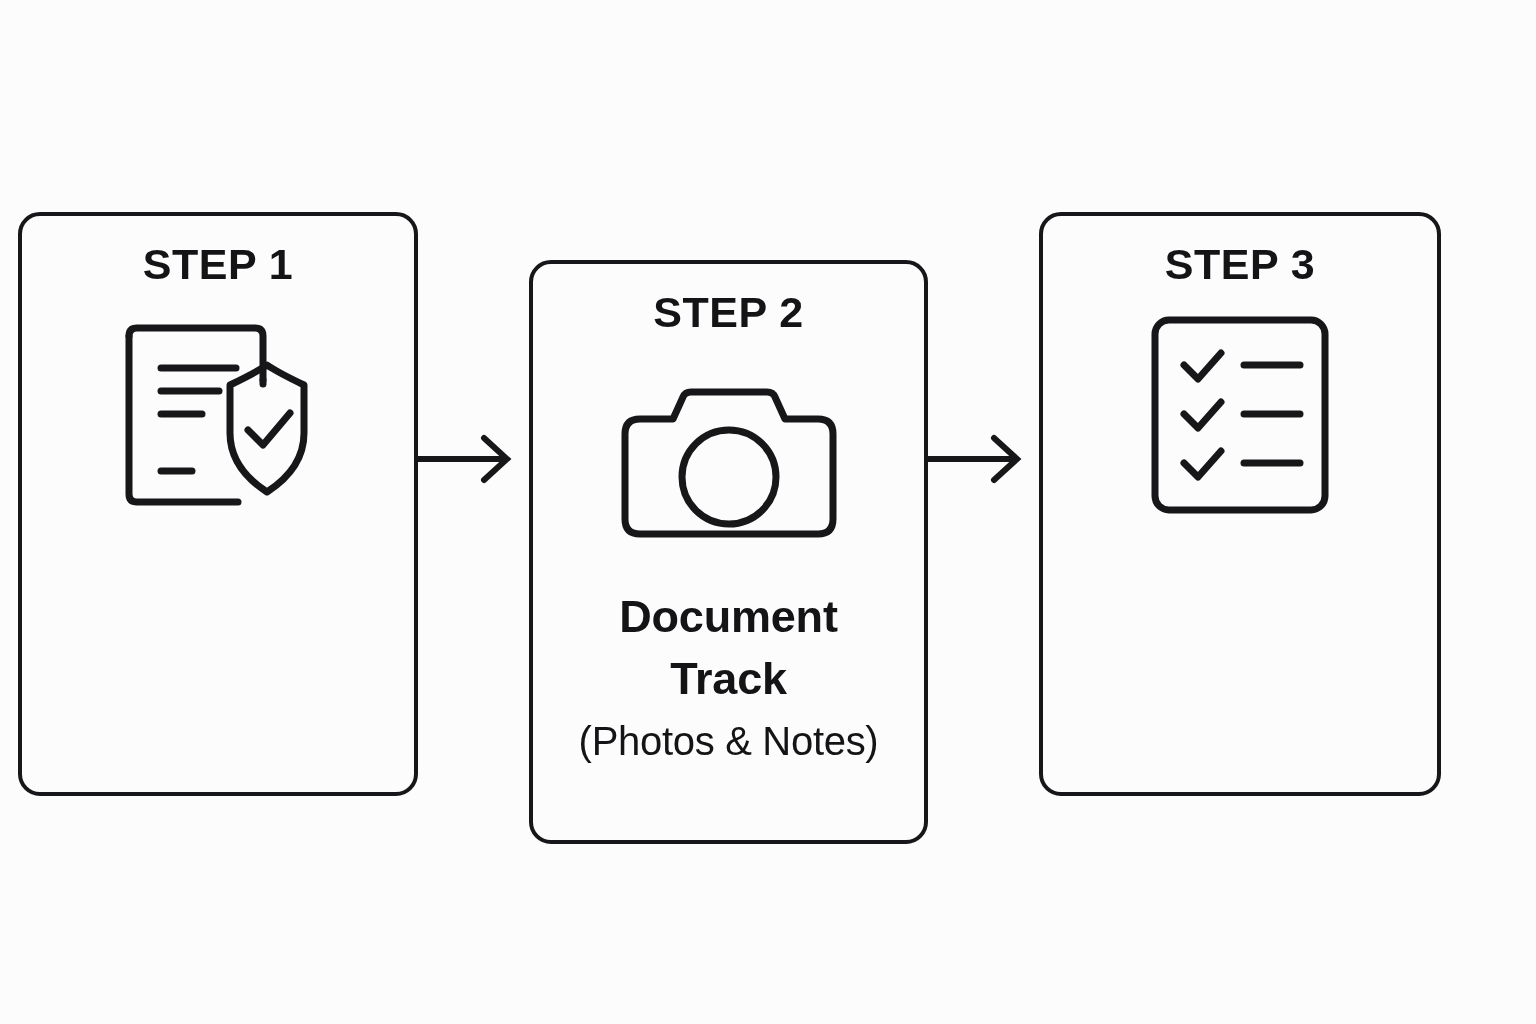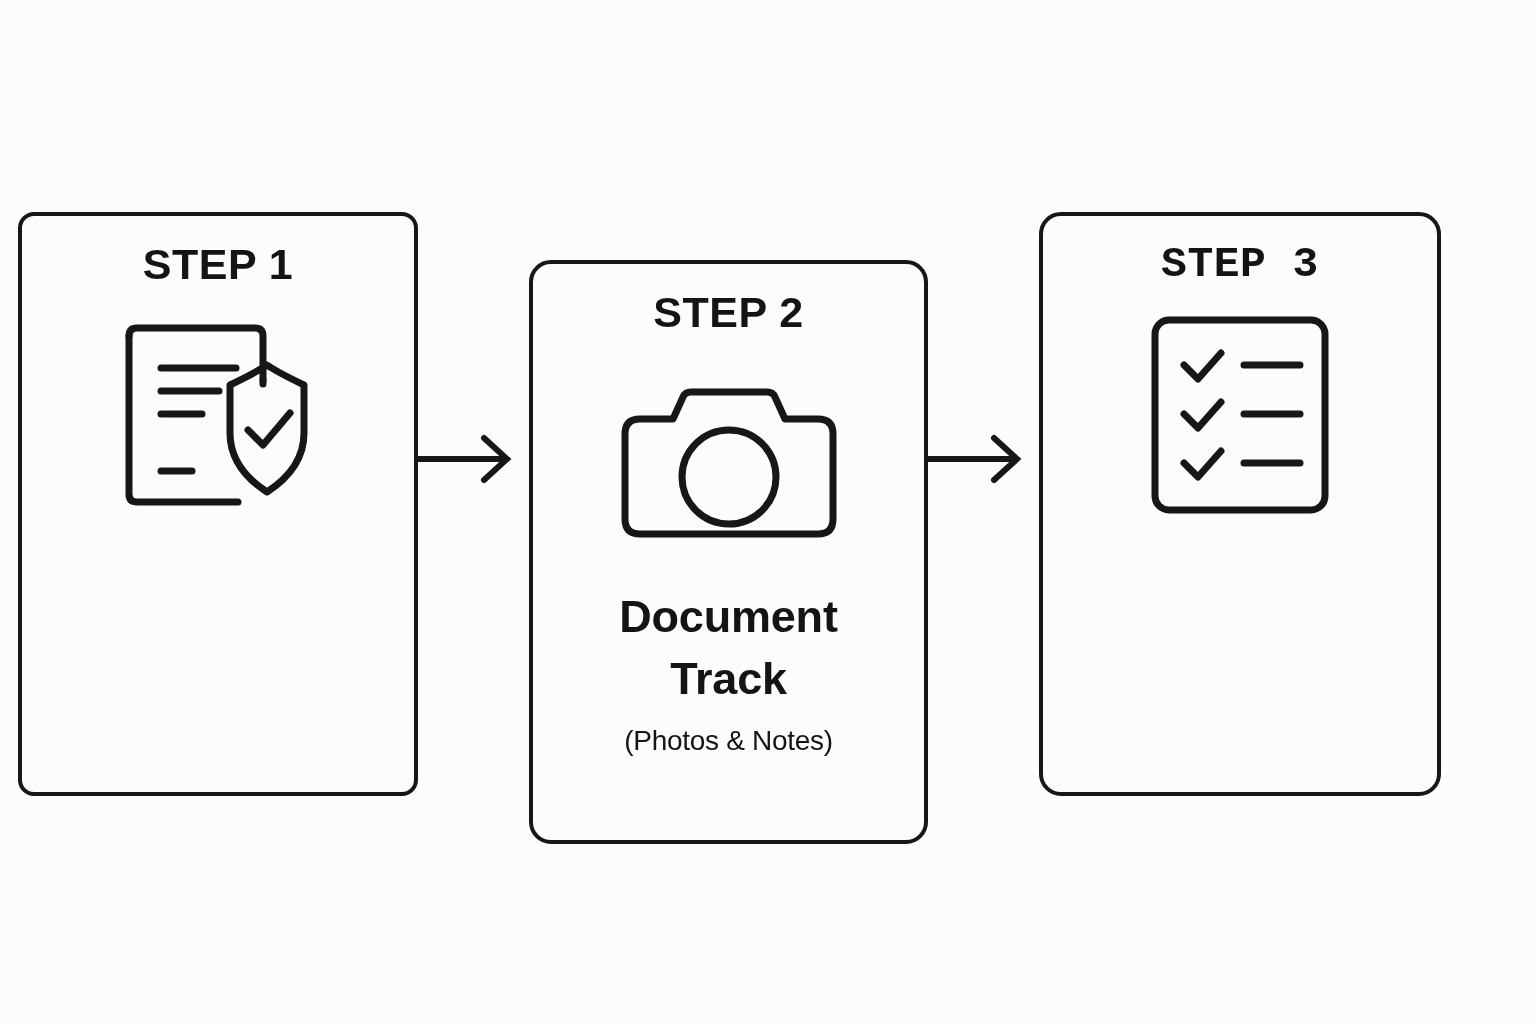--- a/index.html
+++ b/index.html
@@ -36,23 +36,23 @@
     box-sizing: border-box;
     border: 4px solid #17171a;
     border-radius: 22px;
     background: #fcfcfd;
     height: 584px;
     display: flex;
     flex-direction: column;
     align-items: center;
     flex: 0 0 auto;
   }
-  .card-1 { margin-left: 18px; width: 400px; border-radius: 16px; }
+  .card-1 { margin-left: 18px; width: 400px; }
   .card-2 { width: 399px; margin-top: 48px; }
-  .card-3 { width: 402px; font-family: Liberation Mono, monospace; }
+  .card-3 { width: 402px; }
 
   .step-label {
     margin-top: 26px;
     font-size: 43px;
     font-weight: bold;
     letter-spacing: 0.5px;
     line-height: 1.06;
     text-align: center;
     color: #141417;
   }
@@ -72,21 +72,21 @@
     text-align: center;
     font-size: 45px;
     font-weight: bold;
     line-height: 62px;
     letter-spacing: -0.2px;
     color: #141417;
   }
   .caption .sub {
     display: block;
     font-weight: normal;
-    font-size: 28px;
+    font-size: 40px;
     line-height: 62px;
     letter-spacing: -0.3px;
   }
 
   
   .arrow {
     flex: 0 0 auto;
     width: 111px;
     height: 584px;
     position: relative;

